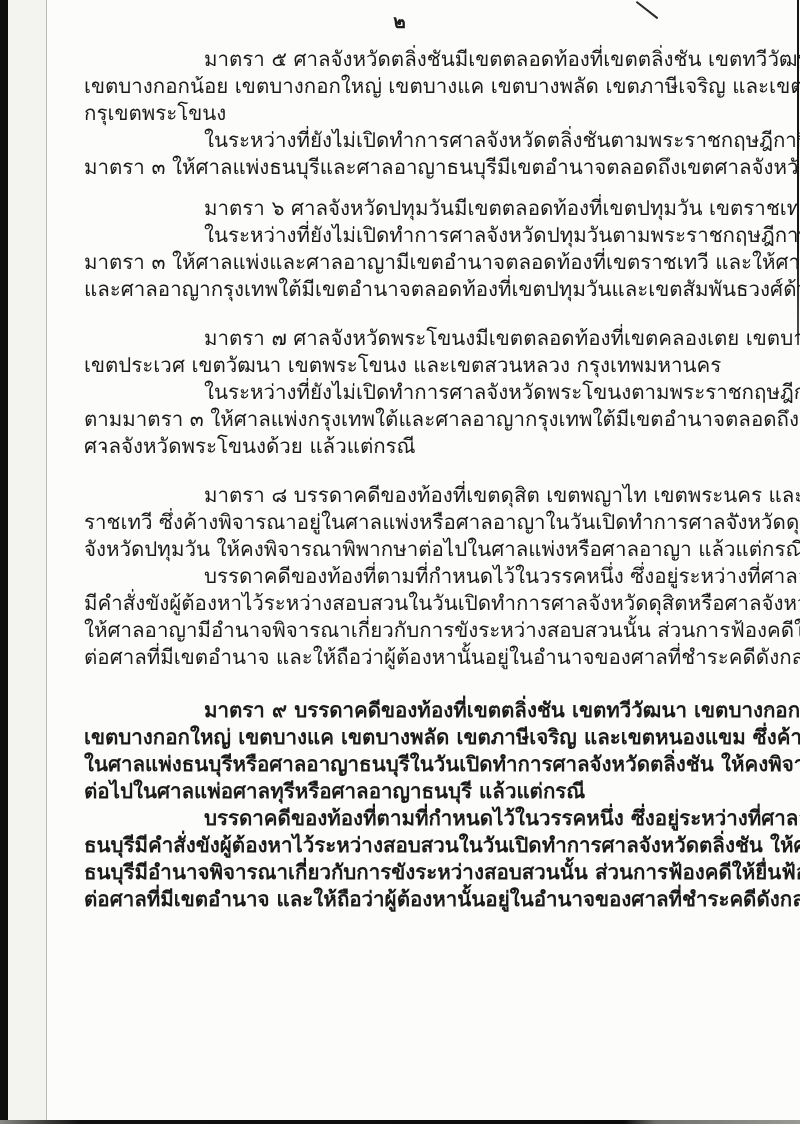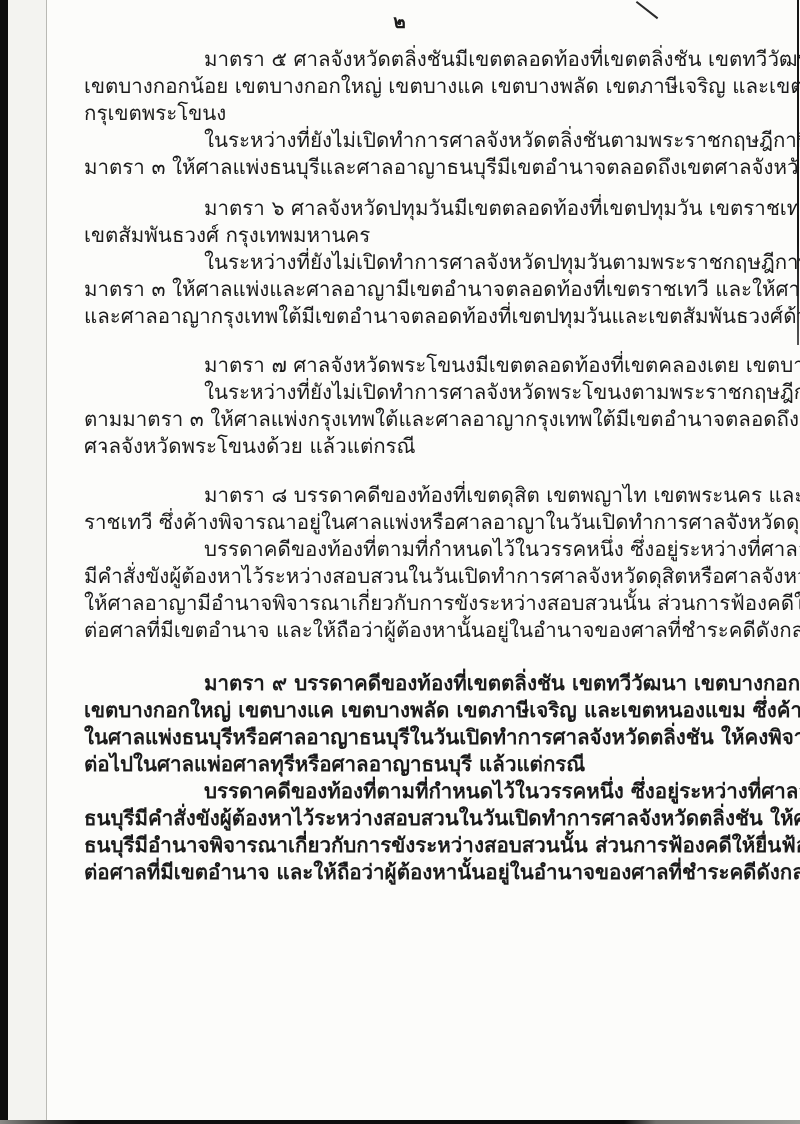--- a/index.html
+++ b/index.html
@@ -94,36 +94,37 @@
     <div class="section sec-5">
       <div class="ln ind">มาตรา ๕  ศาลจังหวัดตลิ่งชันมีเขตตลอดท้องที่เขตตลิ่งชัน เขตทวีวัฒนา</div>
       <div class="ln">เขตบางกอกน้อย เขตบางกอกใหญ่ เขตบางแค เขตบางพลัด เขตภาษีเจริญ และเขตหนองแขม</div>
       <div class="ln">กรุเขตพระโขนง</div>
       <div class="ln ind">ในระหว่างที่ยังไม่เปิดทำการศาลจังหวัดตลิ่งชันตามพระราชกฤษฎีกาที่ออกตาม</div>
       <div class="ln">มาตรา ๓ ให้ศาลแพ่งธนบุรีและศาลอาญาธนบุรีมีเขตอำนาจตลอดถึงเขตศาลจังหวัดตลิ่งชันด้วย</div>
     </div>
 
     <div class="section sec-6">
       <div class="ln ind">มาตรา ๖  ศาลจังหวัดปทุมวันมีเขตตลอดท้องที่เขตปทุมวัน เขตราชเทวี และ</div>
-      <div class="ln">เขตสัมพันธวงศ์ กรุงเทพมหานคร</div>
       <div class="ln ind">ในระหว่างที่ยังไม่เปิดทำการศาลจังหวัดปทุมวันตามพระราชกฤษฎีกาที่ออกตาม</div>
       <div class="ln">มาตรา ๓ ให้ศาลแพ่งและศาลอาญามีเขตอำนาจตลอดท้องที่เขตราชเทวี และให้ศาลแพ่งกรุงเทพใต้</div>
       <div class="ln">และศาลอาญากรุงเทพใต้มีเขตอำนาจตลอดท้องที่เขตปทุมวันและเขตสัมพันธวงศ์ด้วย แล้วแต่กรณี</div>
     </div>
 
     <div class="section sec-7">
       <div class="ln ind">มาตรา ๗  ศาลจังหวัดพระโขนงมีเขตตลอดท้องที่เขตคลองเตย เขตบางนา</div>
+      <div class="ln">เขตประเวศ เขตวัฒนา เขตพระโขนง และเขตสวนหลวง กรุงเทพมหานคร</div>
       <div class="ln ind">ในระหว่างที่ยังไม่เปิดทำการศาลจังหวัดพระโขนงตามพระราชกฤษฎีกาที่ออก</div>
       <div class="ln">ตามมาตรา ๓ ให้ศาลแพ่งกรุงเทพใต้และศาลอาญากรุงเทพใต้มีเขตอำนาจตลอดถึงเขต</div>
       <div class="ln">ศาลจังหวัดพระโขนงด้วย แล้วแต่กรณี</div>
     </div>
 
     <div class="section sec-8">
       <div class="ln ind">มาตรา ๘  บรรดาคดีของท้องที่เขตดุสิต เขตพญาไท เขตพระนคร และเขต</div>
       <div class="ln">ราชเทวี ซึ่งค้างพิจารณาอยู่ในศาลแพ่งหรือศาลอาญาในวันเปิดทำการศาลจังหวัดดุสิตหรือศาล</div>
+      <div class="ln">จังหวัดปทุมวัน ให้คงพิจารณาพิพากษาต่อไปในศาลแพ่งหรือศาลอาญา แล้วแต่กรณี</div>
       <div class="ln ind">บรรดาคดีของท้องที่ตามที่กำหนดไว้ในวรรคหนึ่ง ซึ่งอยู่ระหว่างที่ศาลอาญา</div>
       <div class="ln">มีคำสั่งขังผู้ต้องหาไว้ระหว่างสอบสวนในวันเปิดทำการศาลจังหวัดดุสิตหรือศาลจังหวัดปทุมวัน</div>
       <div class="ln">ให้ศาลอาญามีอำนาจพิจารณาเกี่ยวกับการขังระหว่างสอบสวนนั้น ส่วนการฟ้องคดีให้ยื่นฟ้อง</div>
       <div class="ln">ต่อศาลที่มีเขตอำนาจ และให้ถือว่าผู้ต้องหานั้นอยู่ในอำนาจของศาลที่ชำระคดีดังกล่าว</div>
     </div>
 
     <div class="section sec-9">
       <div class="ln ind">มาตรา ๙  บรรดาคดีของท้องที่เขตตลิ่งชัน เขตทวีวัฒนา เขตบางกอกน้อย</div>
       <div class="ln">เขตบางกอกใหญ่ เขตบางแค เขตบางพลัด เขตภาษีเจริญ และเขตหนองแขม ซึ่งค้างพิจารณาอยู่</div>
       <div class="ln">ในศาลแพ่งธนบุรีหรือศาลอาญาธนบุรีในวันเปิดทำการศาลจังหวัดตลิ่งชัน ให้คงพิจารณาพิพากษา</div>

